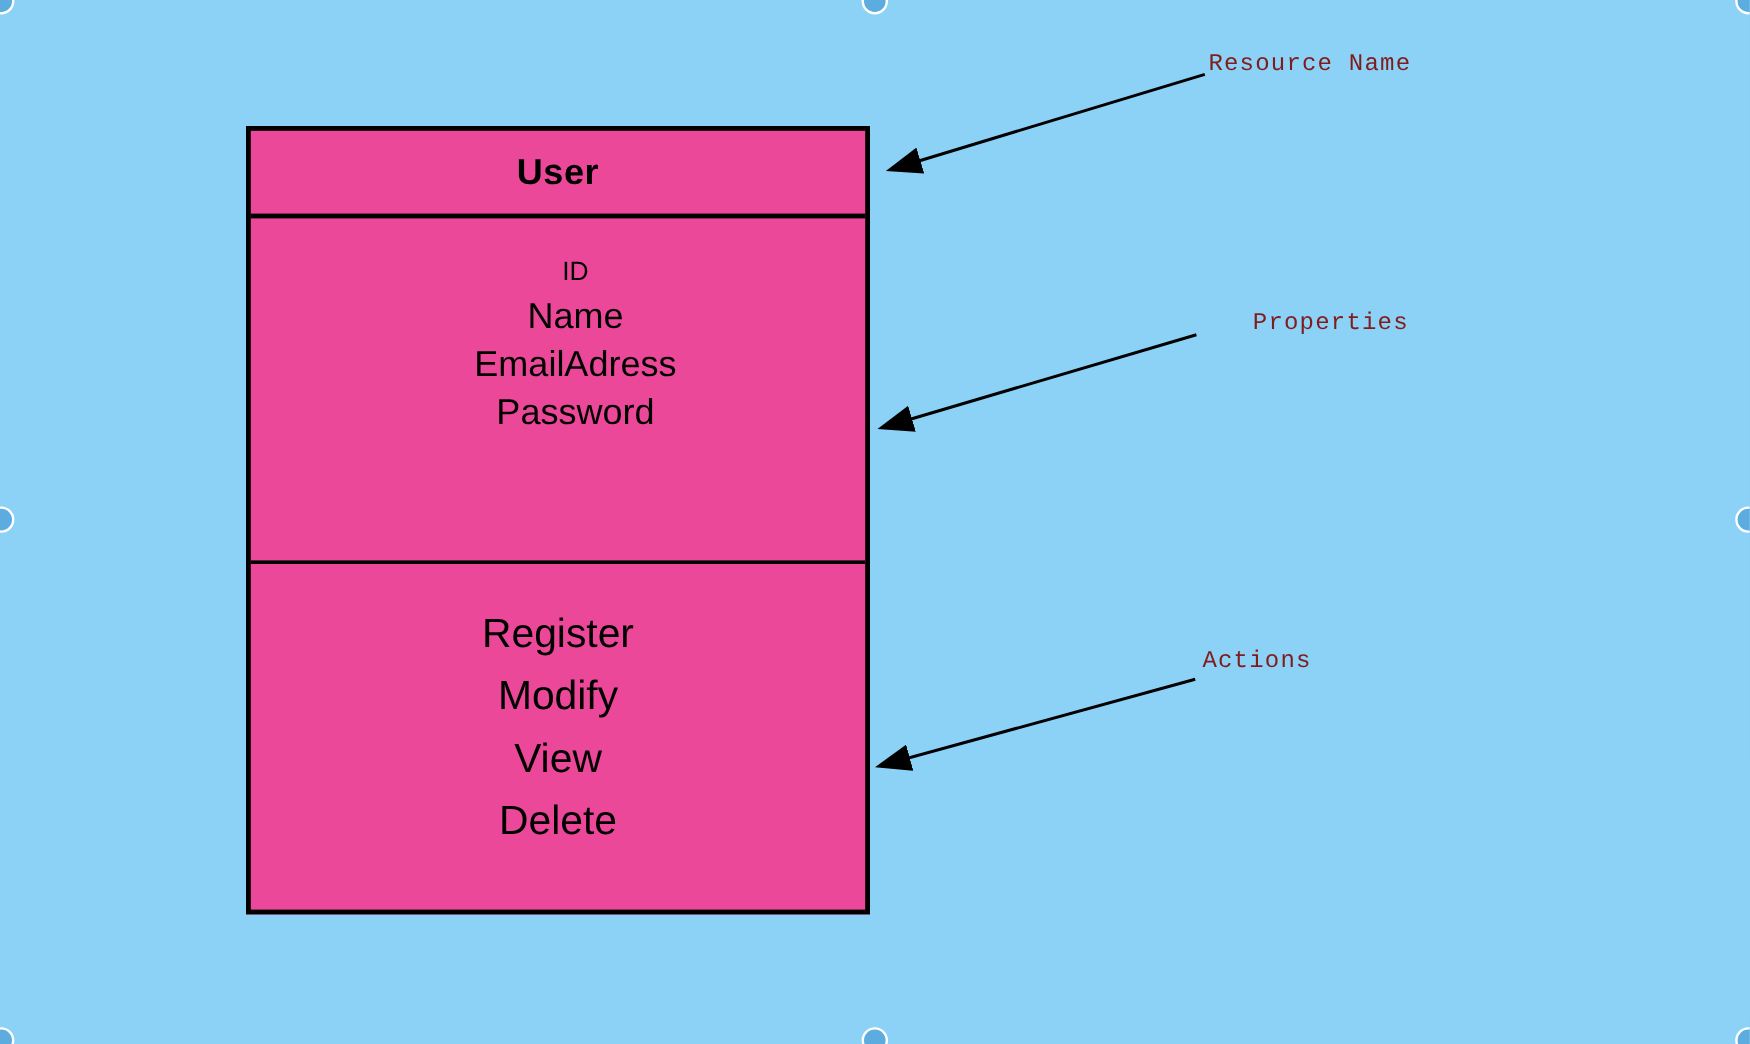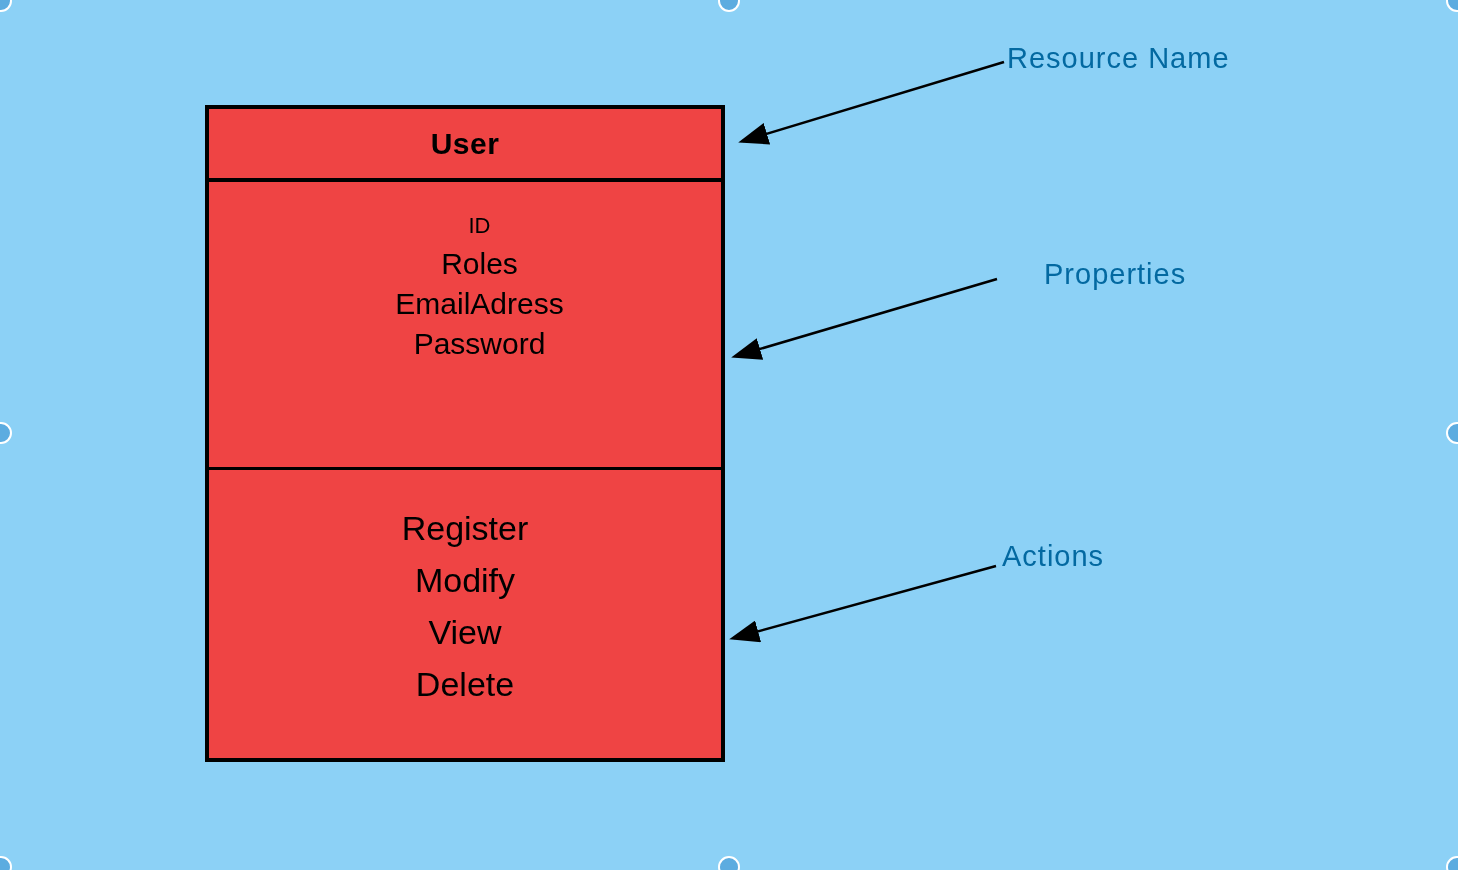--- a/index.html
+++ b/index.html
@@ -19,21 +19,21 @@
     border: 2px solid #FFFFFF;
     transform: translate(-50%, -50%);
     z-index: 5;
   }
 
   
   .resource-box {
     position: absolute;
     left: 205px; top: 105px;
     width: 520px; height: 657px;
-    background: #ef4444;
+    background: #ec4899;
     border: 4px solid #000000;
     display: flex;
     flex-direction: column;
   }
   .box-header {
     height: 73px;
     border-bottom: 4px solid #000000;
     display: flex;
     align-items: center;
     justify-content: center;
@@ -58,25 +58,25 @@
   .properties-section .list-line:first-child { font-size: 22px; line-height: 36px; }
   .actions-section {
     flex: 1;
     padding-top: 32px;
   }
   .actions-section .list-line { font-size: 34px; line-height: 52px; }
 
   
   .annotation-label {
     position: absolute;
-    font-size: 29px;
-    color: #0369a1;
+    font-size: 20px;
+    color: #7f1d1d;
     letter-spacing: 1px;
     white-space: nowrap;
-    font-family: Liberation Sans, sans-serif;
+    font-family: Liberation Mono, monospace;
   }
   #label-resource-name { left: 1007px; top: 42px; }
   #label-properties    { left: 1044px; top: 258px; }
   #label-actions       { left: 1002px; top: 540px; }
 
   .arrow-layer {
     position: absolute;
     left: 0; top: 0;
     width: 1458px; height: 870px;
     pointer-events: none;
@@ -94,21 +94,21 @@
 <div class="handle" style="left:1px;   top:867px;"></div>
 <div class="handle" style="left:729px; top:867px;"></div>
 <div class="handle" style="left:1457px;top:867px;"></div>
 
 <div class="resource-box">
   <div class="box-header">
     <span class="box-title">User</span>
   </div>
   <div class="box-section properties-section">
       <div class="list-line">ID</div>
-      <div class="list-line">Roles</div>
+      <div class="list-line">Name</div>
       <div class="list-line">EmailAdress</div>
       <div class="list-line">Password</div>
     </div>
   <div class="box-section actions-section">
       <div class="list-line">Register</div>
       <div class="list-line">Modify</div>
       <div class="list-line">View</div>
       <div class="list-line">Delete</div>
     </div>
 </div>

